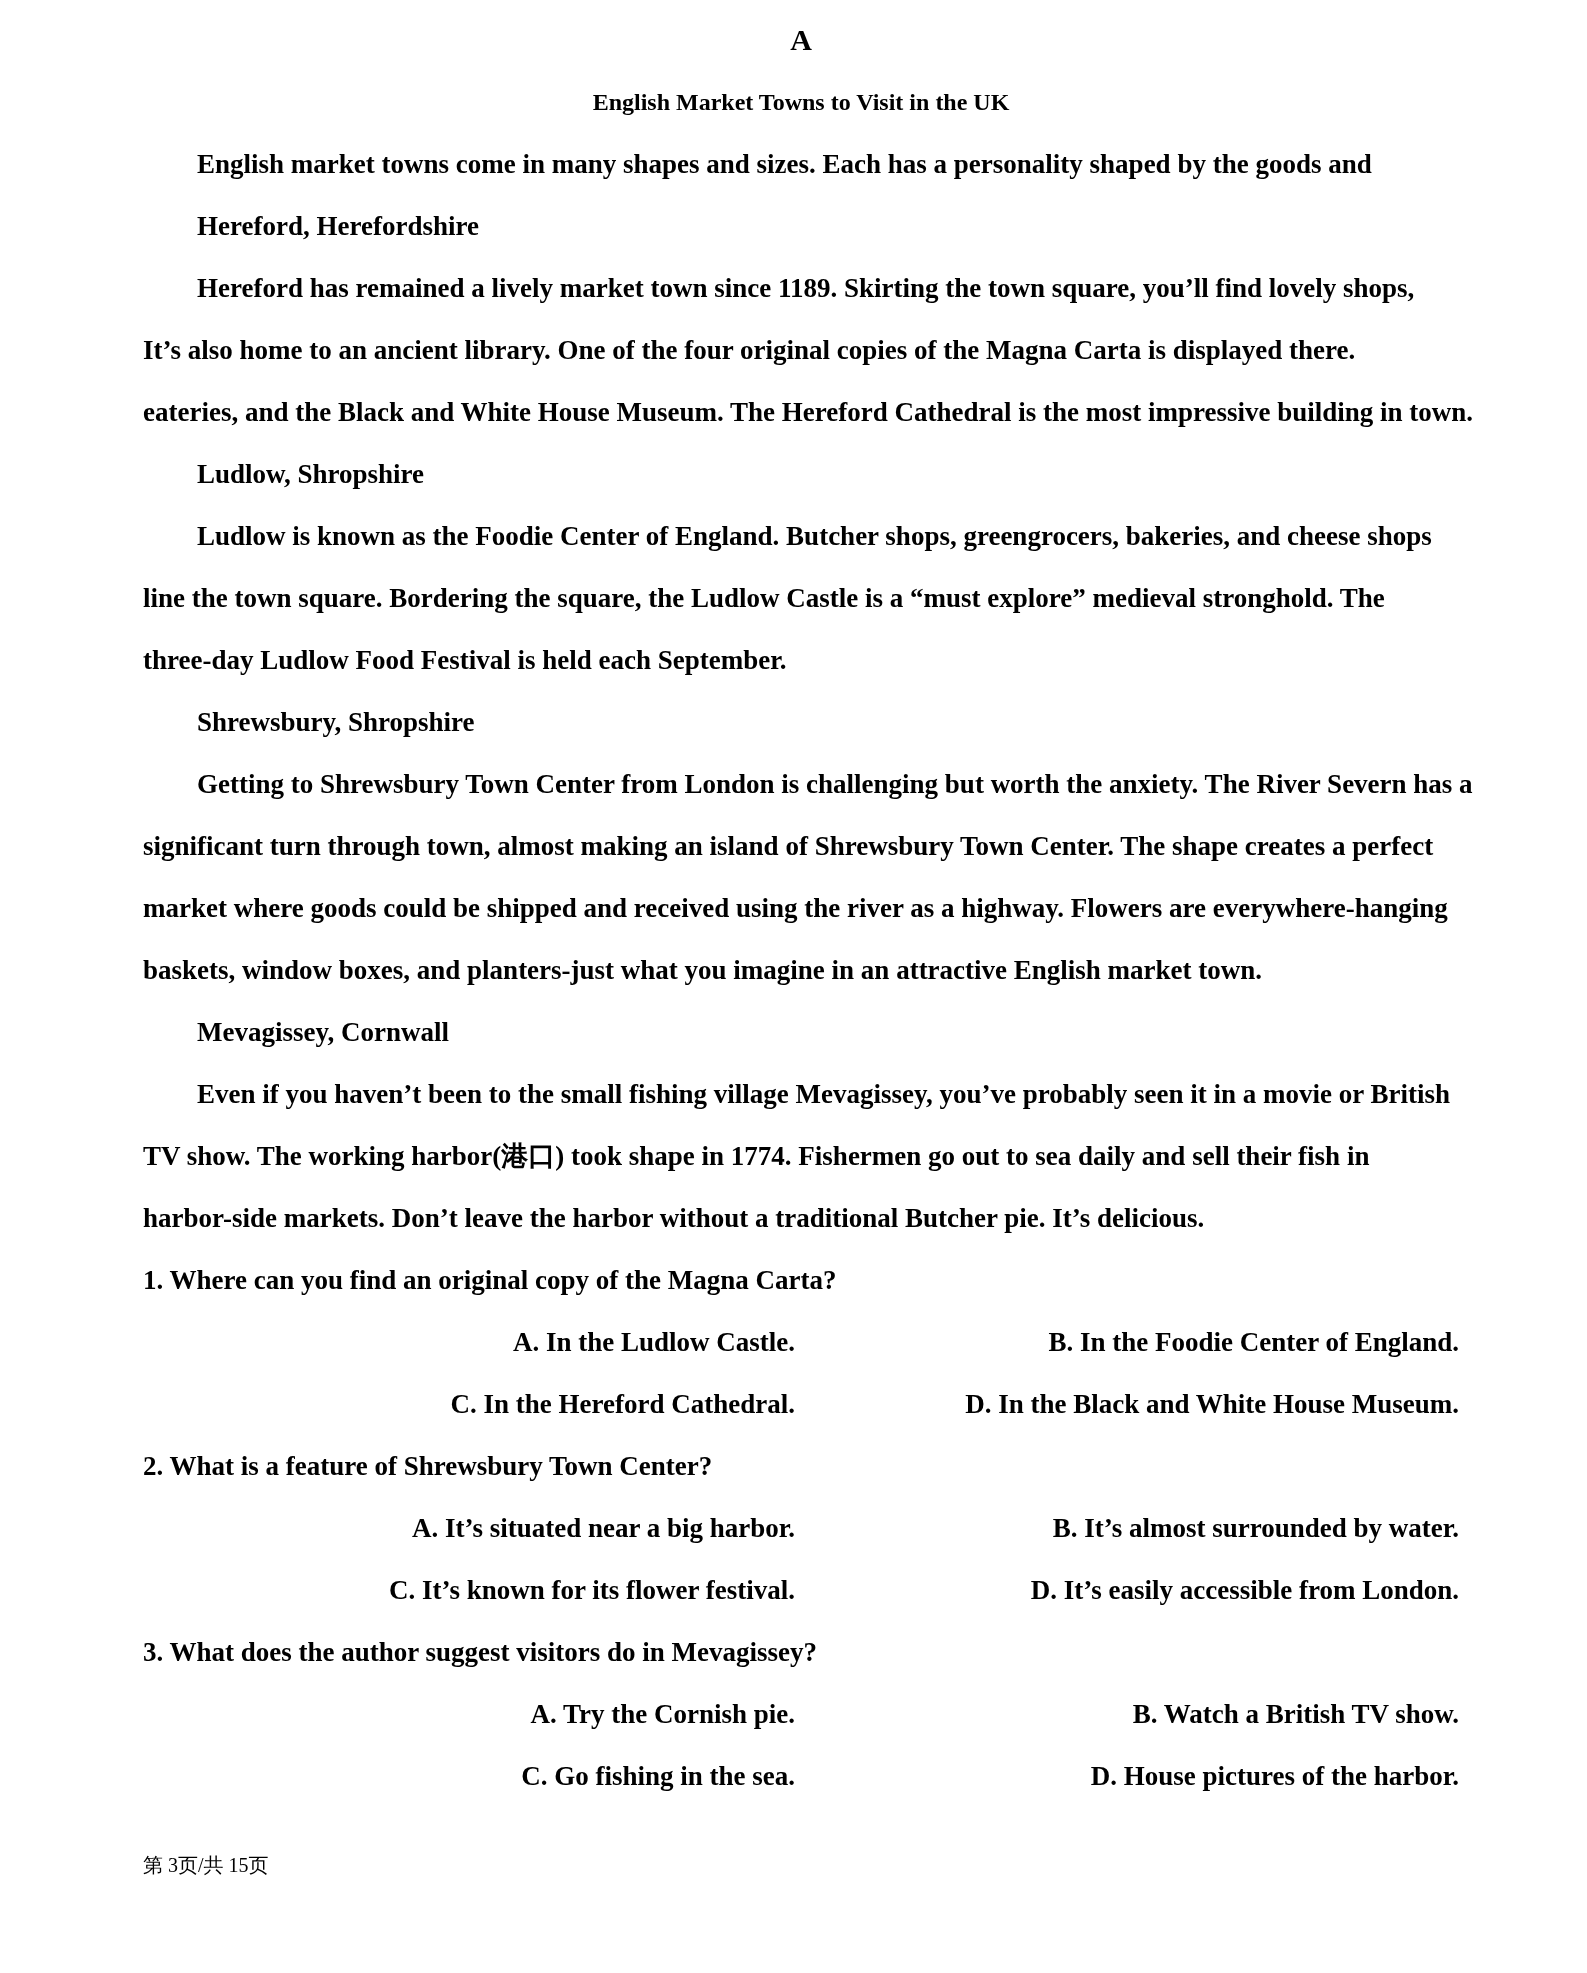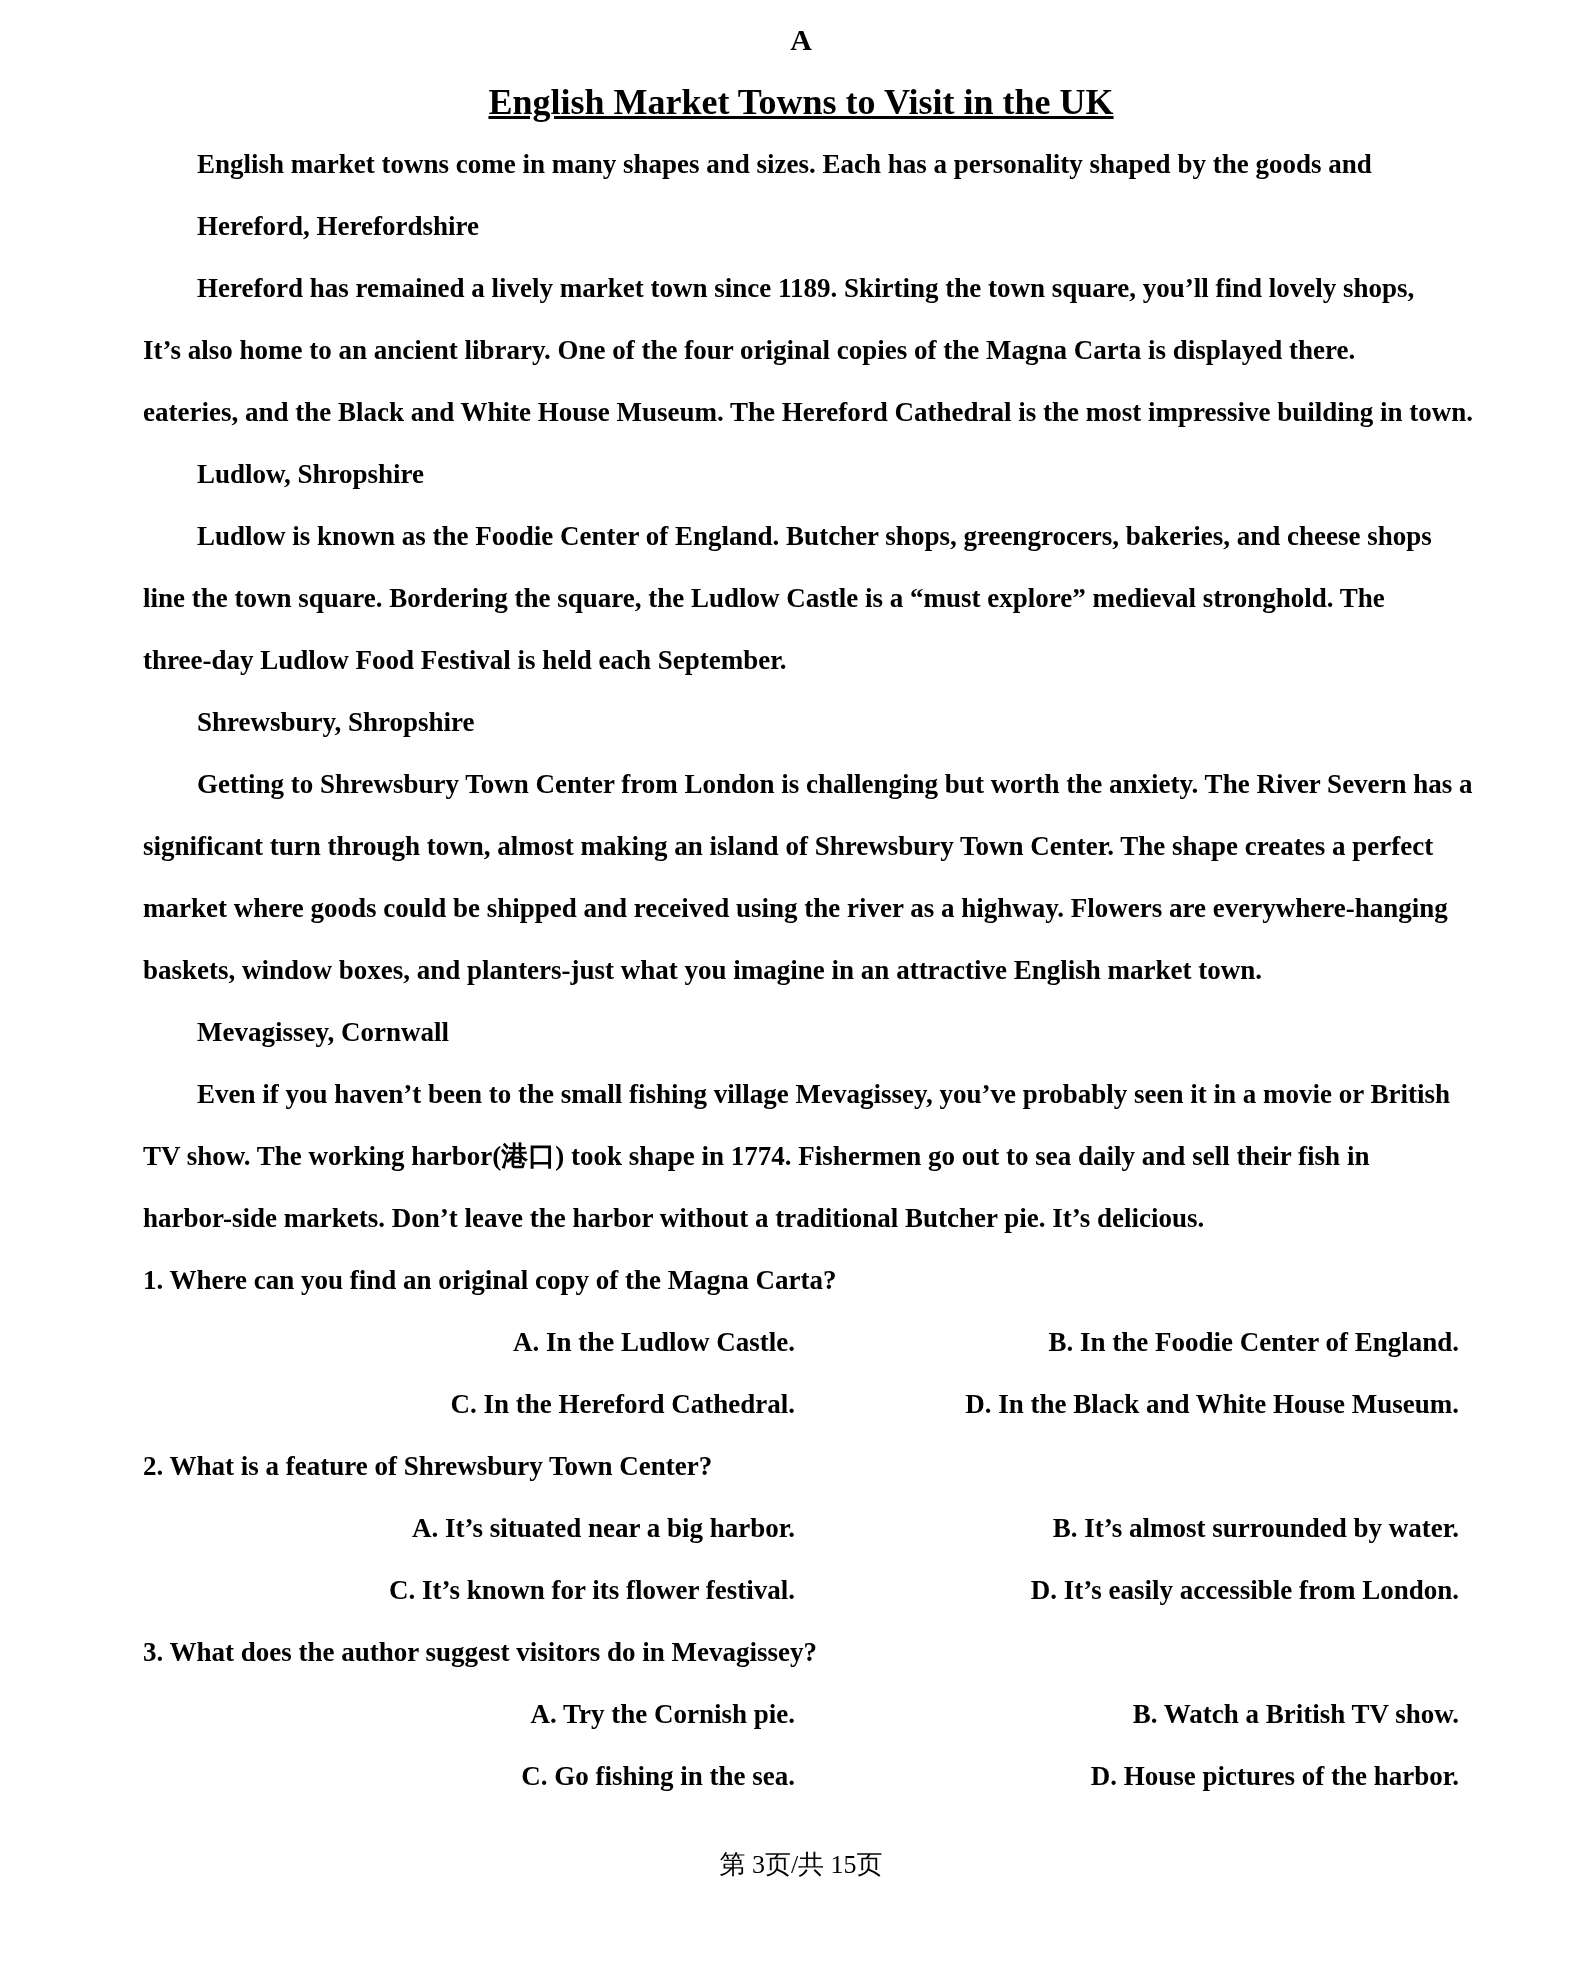--- a/index.html
+++ b/index.html
@@ -13,28 +13,28 @@
     font-family: "Liberation Serif", "DejaVu Serif", serif;
     font-size: 27px;
     padding: 9px 128px 0 143px;
     overflow: hidden;
   }
   .line { height: 62px; line-height: 62px; white-space: nowrap; font-weight: bold; }
   .center { text-align: center; white-space: nowrap; }
   .bold { font-weight: bold; }
   .indent { padding-left: 54px; }
   .section-label { font-size: 30px; }
-  .passage-title { font-size: 36px; text-decoration: underline; }
+  .passage-title { font-size: 24px; }
   .opt-row { display: grid; grid-template-columns: 652px 1fr; text-align: right; }
   .footer {
     margin-top: 27px;
     height: 62px;
     line-height: 62px;
-    text-align: center;
-    font-size: 26px;
+    text-align: left;
+    font-size: 20px;
   }
 </style>
 </head>
 <body>
 
 <div class="page">
 
   <div class="line center bold section-label">A</div>
   <div class="line center bold passage-title">English Market Towns to Visit in the UK</div>
 

